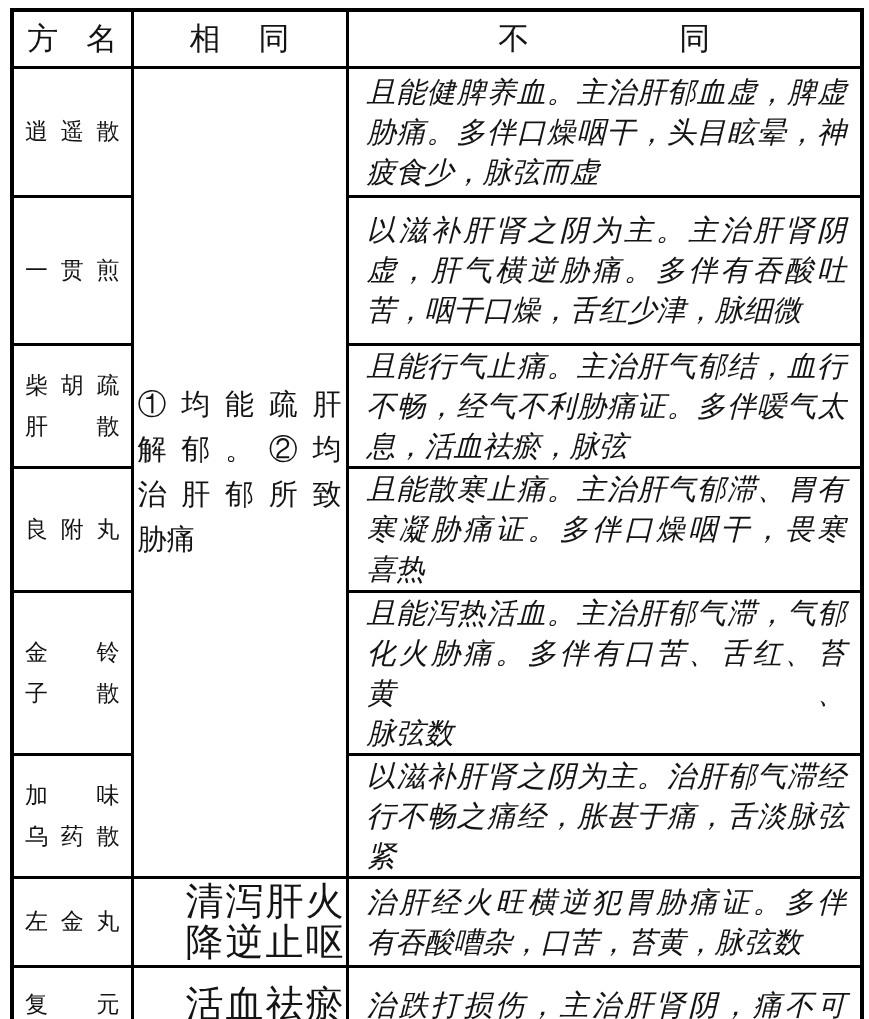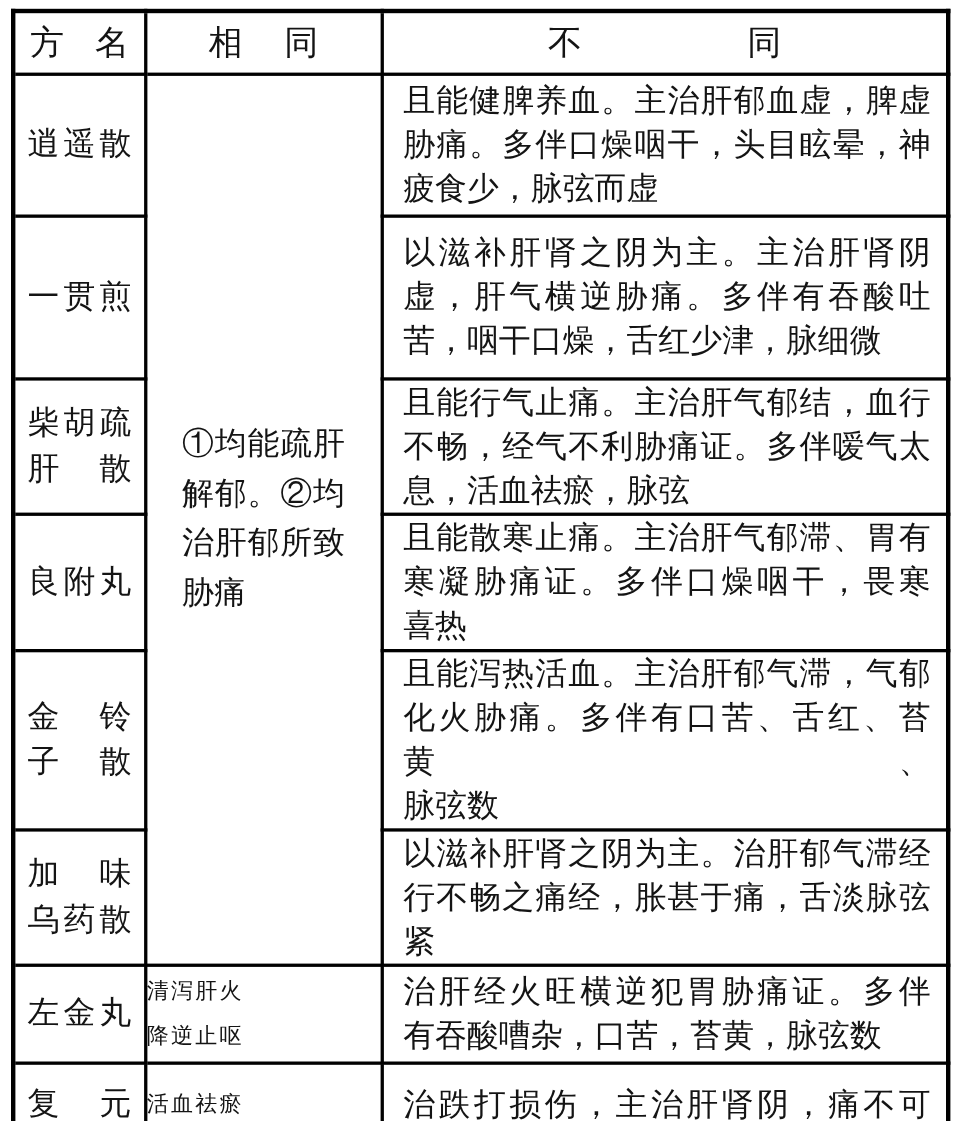--- a/index.html
+++ b/index.html
@@ -30,31 +30,31 @@
   tr.r-5{height:123px;}
   tr.r-6{height:122px;}
   tr.r-7{height:89px;}
   tr.r-8{height:89px;}
 
   .hd{display:flex;justify-content:center;align-items:center;font-size:31px;line-height:1;}
   .hd.g-name{gap:28px;}
   .hd.g-same{gap:38px;}
   .hd.g-diff{gap:150px;}
 
-  td.name-cell{padding:16px 11px;font-size:29px;}
+  td.name-cell{padding:16px 11px;font-size:23px;}
   .nline{text-align:justify;text-align-last:justify;line-height:41px;}
 
-  td.same-merged{padding:0 32px;font-size:29px;}
+  td.same-merged{padding:0 4px;font-size:29px;}
   .sline{text-align:justify;text-align-last:justify;line-height:45px;}
   .sline.left{text-align:center;text-align-last:left;}
 
-  td.same-cell{text-align:left;font-size:20px;letter-spacing:2px;}
+  td.same-cell{text-align:right;font-size:38px;letter-spacing:2px;}
   .scline{line-height:41px;}
 
-  td.diff-cell{padding:0 14px 0 18px;font-size:29px;}
+  td.diff-cell{padding:0 14px 0 18px;font-size:29px;font-style:italic;}
   .dline{text-align:justify;text-align-last:justify;line-height:40px;}
   .dline.last{text-align:left;text-align-last:left;}
 </style>
 </head>
 <body>
 
 <table class="cmp">
   <colgroup>
     <col class="c-name">
       <col class="c-same">

